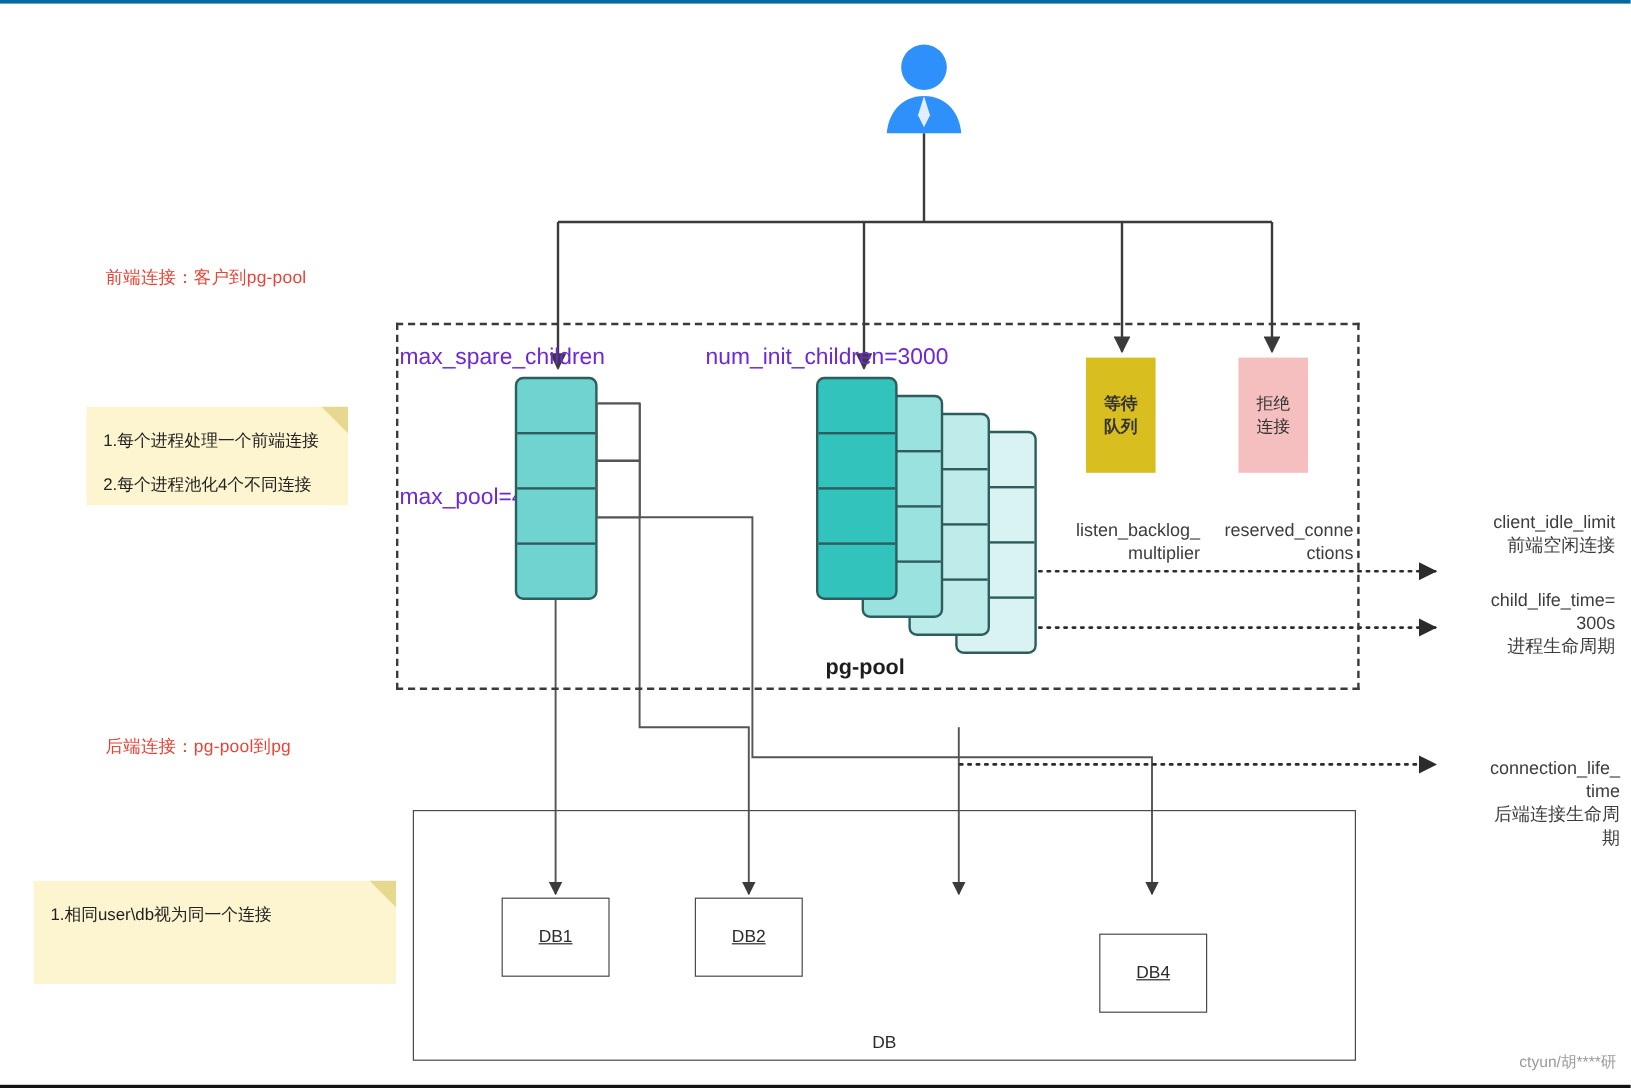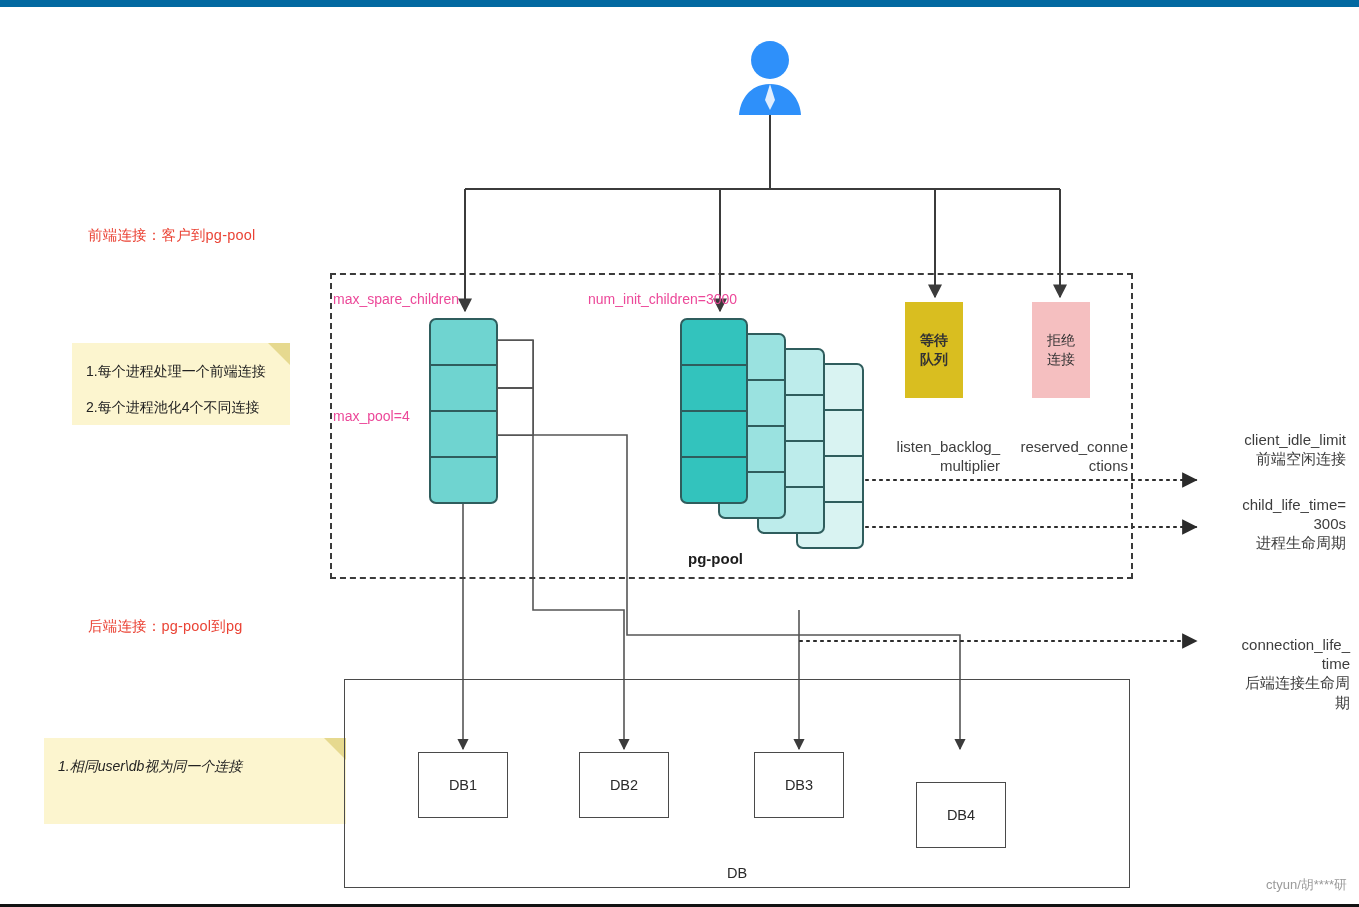--- a/index.html
+++ b/index.html
@@ -6,21 +6,21 @@
   body{
     font-family:"Liberation Sans","DejaVu Sans",sans-serif;
     -webkit-font-smoothing:antialiased;
   }
   #canvas{
     position:relative;
     width:1359px;
     height:907px;
     background:#ffffff;
     overflow:hidden;
-    border-top:7px solid #0369a1;
+    border-top:3px solid #0369a1;
     border-bottom:3px solid #121212;
     box-sizing:border-box;
   }
   #svg-layer{
     position:absolute;
     left:0;top:0;
     width:1359px;height:907px;
     pointer-events:none;
   }
   .node{position:absolute;box-sizing:border-box;}
@@ -91,22 +91,22 @@
     flex-direction:column;
     font-size:14px;
     line-height:1.35;
     color:#333;
     text-align:center;
   }
 
   
   .cap{
     position:absolute;
-    color:#ec4899;
-    font-size:14px;
+    color:#6d28d9;
+    font-size:19px;
     white-space:nowrap;
   }
   .cap-center{
     position:absolute;
     color:#3d3d3d;
     font-size:15px;
     text-align:right;
     line-height:1.28;
   }
 
@@ -114,38 +114,39 @@
   .dbbox{
     position:absolute;
     border:1.8px solid #4a4a4a;
     background:#ffffff;
     box-sizing:border-box;
     display:flex;
     align-items:center;
     justify-content:center;
     font-size:14.5px;
     color:#2b2b2b;
+    text-decoration:underline;
   }
   .db-container{
     position:absolute;
     border:1.8px solid #4a4a4a;
     background:transparent;
     box-sizing:border-box;
   }
   .db-container-label{
     position:absolute;
     bottom:6px;left:0;right:0;
     text-align:center;
     font-size:14.5px;
     color:#2b2b2b;
   }
 
   .pgpool-title{
     position:absolute;
-    font-size:15px;
+    font-size:18px;
     font-weight:bold;
     color:#1d1d1d;
     white-space:nowrap;
   }
 
   .watermark{
     position:absolute;
     right:12px;bottom:10px;
     font-size:13px;
     color:#9a9a9a;
@@ -209,21 +210,21 @@
 
   <div class="node red-label" style="left:88px;top:219px;">前端连接：客户到pg-pool</div>
   <div class="node red-label" style="left:88px;top:610px;">后端连接：pg-pool到pg</div>
 
   <div class="node note" style="left:72px;top:336px;width:218px;height:82px;">
     <span class="fold"></span>
     <div class="note-line">1.每个进程处理一个前端连接</div>
     <div class="note-line">2.每个进程池化4个不同连接</div>
   </div>
 
-  <div class="node note" style="left:44px;top:731px;width:302px;height:86px;font-style:italic;">
+  <div class="node note" style="left:28px;top:731px;width:302px;height:86px;">
     <span class="fold"></span>
     <div class="note-line">1.相同user\db视为同一个连接</div>
   </div>
 
   <div class="node dashdot" style="left:330px;top:266px;width:803px;height:306px;
        border:2px dashed #3a3a3a;"></div>
 
   <div class="pgpool-title" style="left:688px;top:543px;">pg-pool</div>
 
   <div class="cap" style="left:333px;top:284px;">max_spare_children</div>
@@ -305,18 +306,17 @@
     <div>后端连接生命周</div>
     <div>期</div>
   </div>
 
   <div class="db-container" style="left:344px;top:672px;width:786px;height:209px;">
     <div class="db-container-label">DB</div>
   </div>
 
   <div class="dbbox" style="left:418px;top:745px;width:90px;height:66px;">DB1</div>
   <div class="dbbox" style="left:579px;top:745px;width:90px;height:66px;">DB2</div>
-  <div class="dbbox" style="left:754px;top:745px;width:90px;height:66px;">DB3</div>
   <div class="dbbox" style="left:916px;top:775px;width:90px;height:66px;">DB4</div>
 
   <div class="watermark">ctyun/胡****研</div>
 
 </div>
 
 </body></html>

